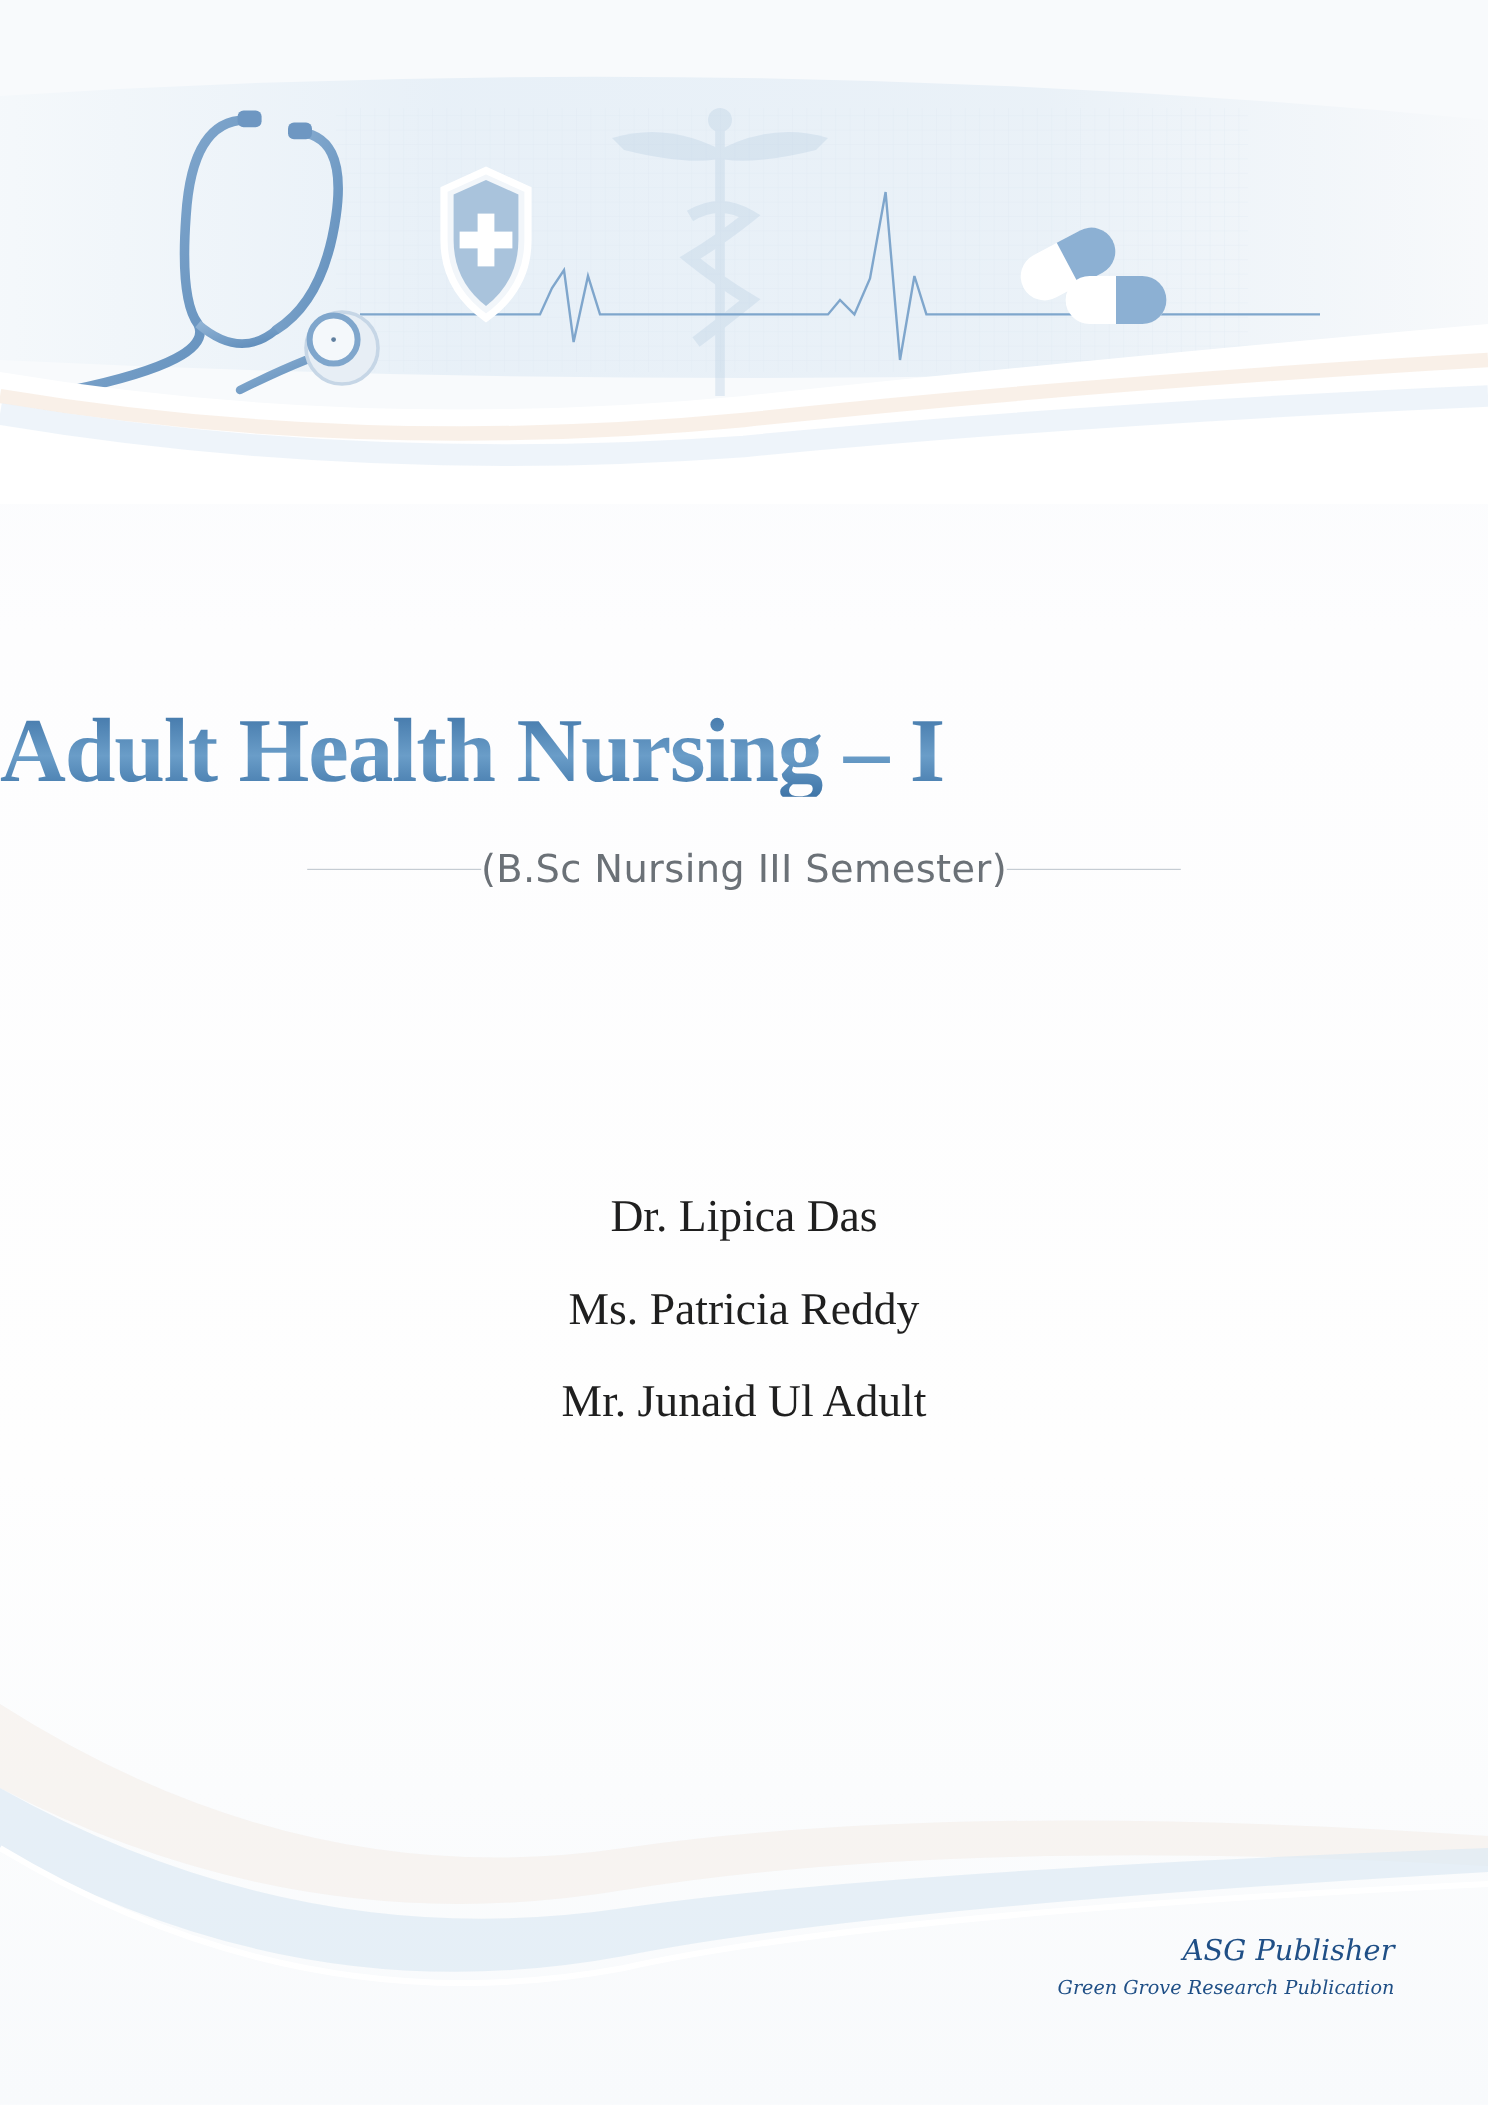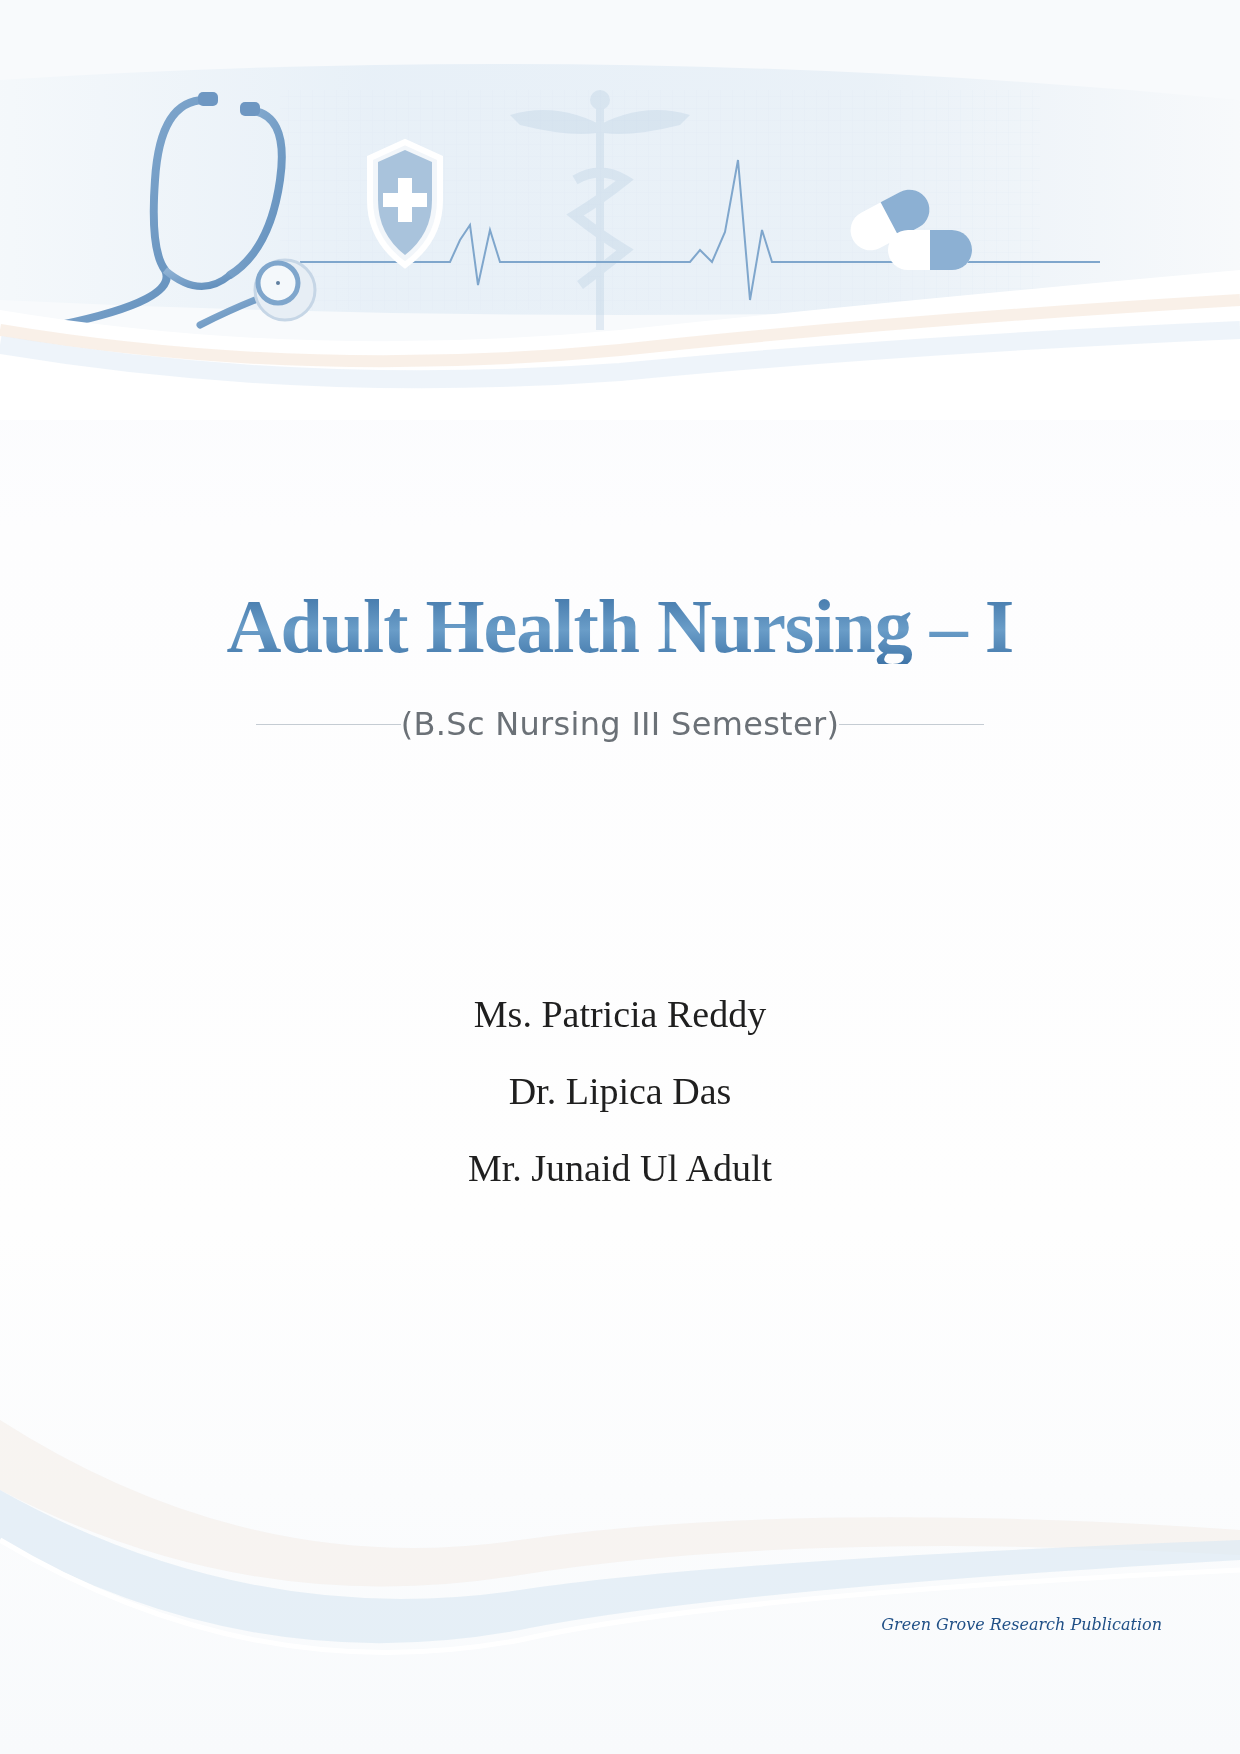--- a/index.html
+++ b/index.html
@@ -5,21 +5,21 @@
     html, body { margin: 0; padding: 0; }
     body {
       width: 1240px; height: 1754px; position: relative; overflow: hidden;
       background: #fbfcfe;
       font-family: "Liberation Serif", serif;
     }
     .page { position: absolute; inset: 0; background: linear-gradient(180deg, #f6f9fc 0%, #fdfdfe 30%, #fefefe 70%, #f8fafc 100%); }
     .header-art { position: absolute; left: 0; top: 0; width: 1240px; height: 420px; }
     .footer-art { position: absolute; left: 0; top: 1380px; width: 1240px; height: 374px; }
     .title {
-      position: absolute; left: 0; width: 1240px; top: 588px; text-align: center;
+      position: absolute; left: 0; width: 1240px; top: 588px; text-align: left;
       font-family: "Liberation Serif", serif; font-weight: bold; font-size: 76px;
       letter-spacing: -1px;
       color: #4a7fae;
       background: linear-gradient(180deg, #3e73a6 0%, #6a9dc8 55%, #3f75a8 100%);
       -webkit-background-clip: text; background-clip: text; -webkit-text-fill-color: transparent;
       margin: 0; line-height: 1;
     }
     .subtitle-row {
       position: absolute; left: 0; width: 1240px; top: 704px; height: 40px;
       display: flex; align-items: center; justify-content: center; 
@@ -113,28 +113,29 @@
 
   <h1 class="title">Adult Health Nursing – I</h1>
 
   <div class="subtitle-row">
     <span class="rule"></span>
     <span class="subtitle">(B.Sc Nursing III Semester)</span>
     <span class="rule"></span>
   </div>
 
   <div class="authors">
+    <div class="author">Dr. Lipica Das</div>
     <div class="author">Ms. Patricia Reddy</div>
-    <div class="author">Dr. Lipica Das</div>
     <div class="author">Mr. Junaid Ul Adult</div>
   </div>
 
   <svg class="footer-art" viewBox="0 0 1240 374" xmlns="http://www.w3.org/2000/svg">
     <path d="M0 40 Q250 200 520 160 Q800 120 1240 150 L1240 175 Q800 150 520 195 Q250 240 0 110 Z" fill="#f3ebe6" opacity="0.5"></path>
     <path d="M0 110 Q250 250 520 210 Q720 180 1240 160 L1240 180 Q720 210 520 250 Q250 300 0 160 Z" fill="#dde9f3" opacity="0.7"></path>
     <path d="M0 160 Q250 310 520 260 Q720 215 1240 190" fill="none" stroke="#ffffff" stroke-width="5"></path>
   </svg>
 
   <div class="publisher">
+    <div class="line1">ASG Publisher</div>
     <div class="line2">Green Grove Research Publication</div>
   </div>
 
 </div>
 
 </body></html>

